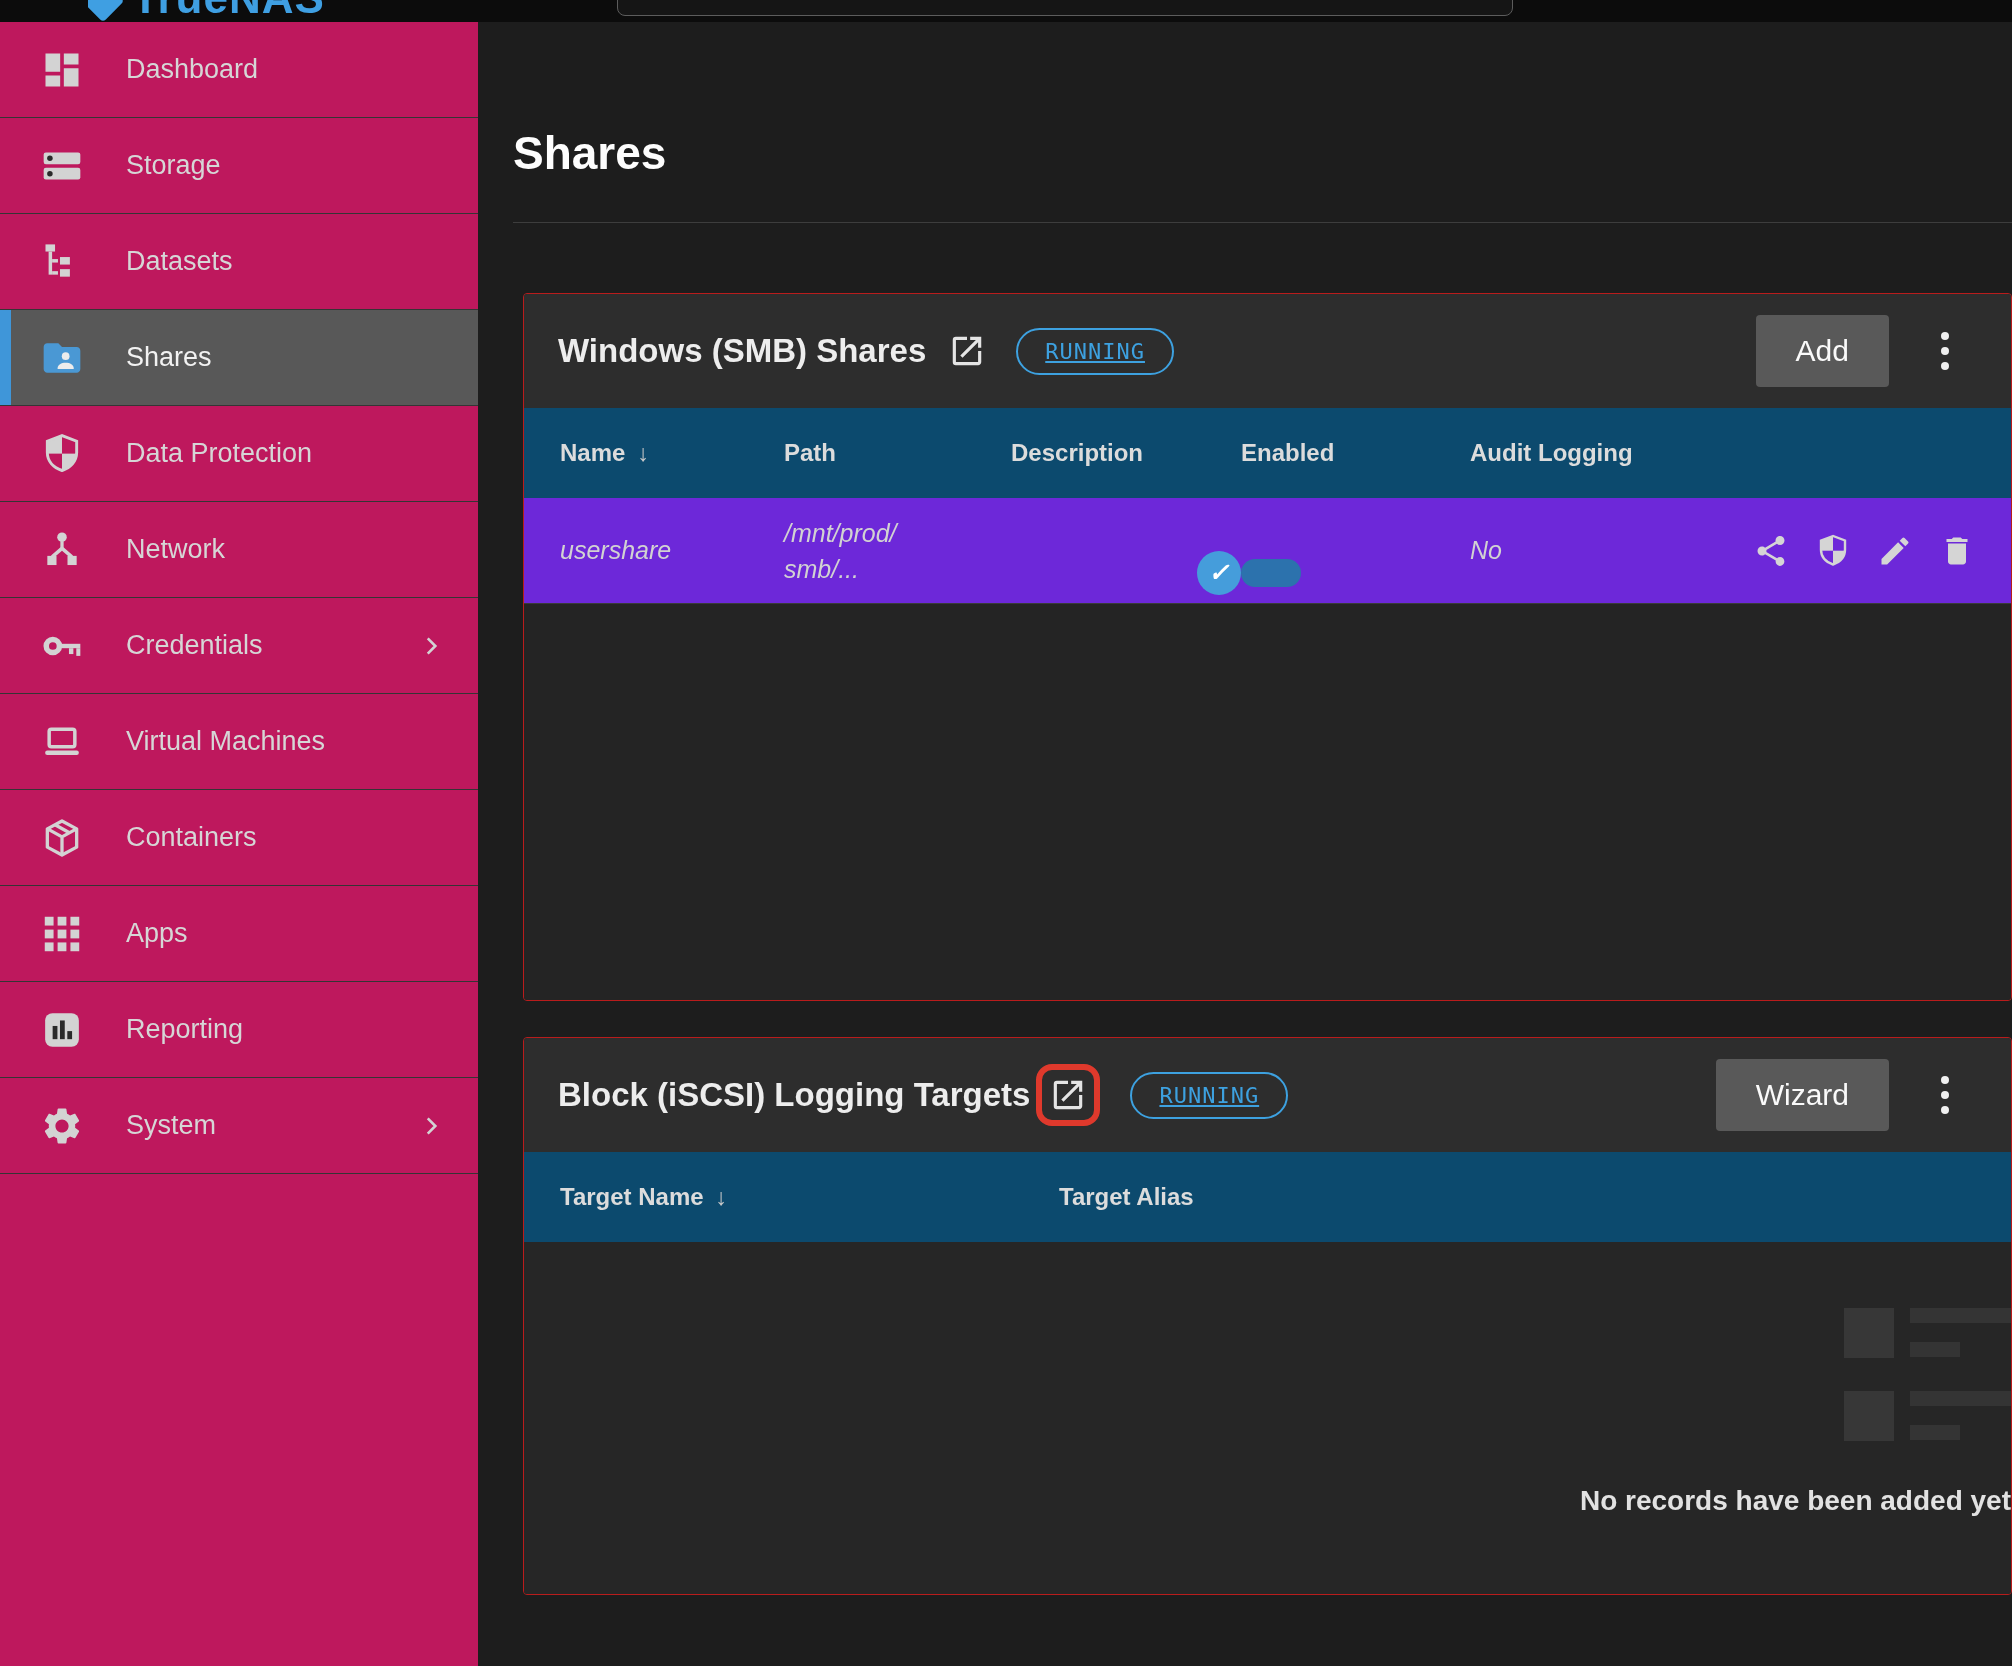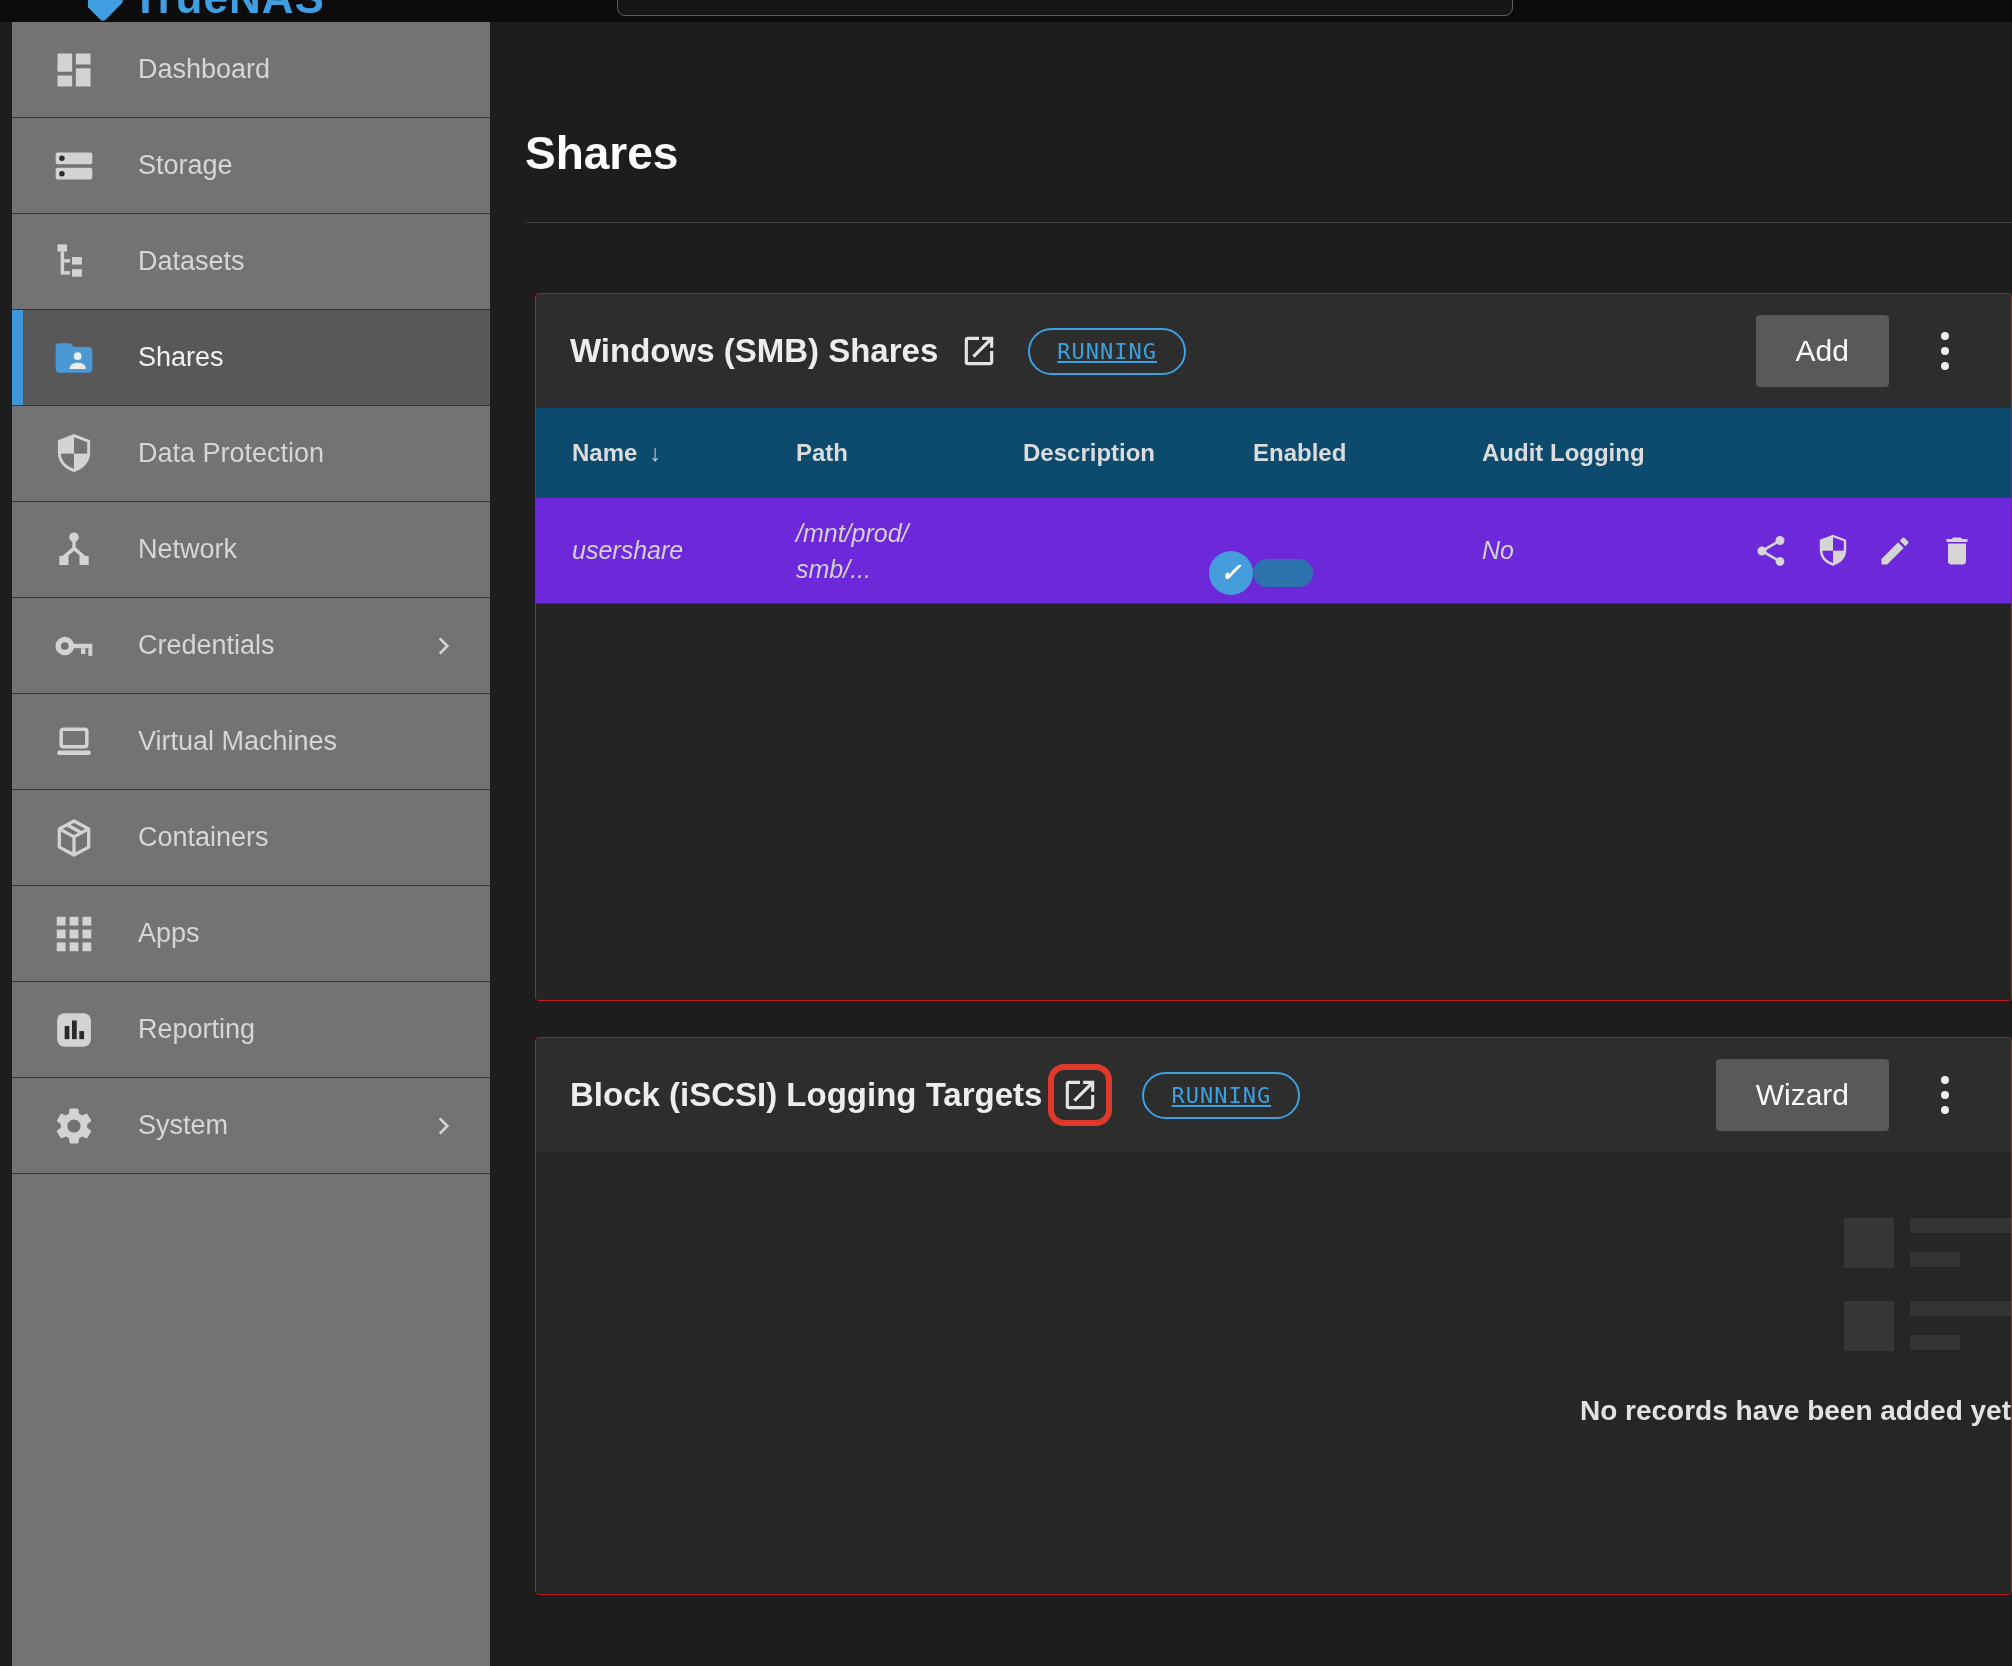--- a/index.html
+++ b/index.html
@@ -11,21 +11,21 @@
   .logo-clip { position:absolute; left:88px; top:0; height:22px; overflow:hidden; display:flex; align-items:flex-start; gap:14px; }
   .logo-mark { display:block; width:30px; height:30px; background:#3f9fe2; transform:translateY(-14px) rotate(45deg); border-radius:4px; }
   .logo-text { display:block; font-size:44px; font-weight:700; color:#3f9fe2; letter-spacing:1px; transform:translateY(-27px); }
   .topbar-search { position:absolute; left:617px; top:-28px; width:896px; height:44px;
     border:1px solid #5c5c5c; border-radius:8px; background:#151515; }
 
   
   .shell { display:flex; width:2012px; height:1644px; }
 
   
-  .sidebar { width:478px; background:#737373; flex:none;margin-left:12px; }
+  .sidebar { width:478px; background:#be185d; flex:none; }
   .side-item { position:relative; height:96px; display:flex; align-items:center;
     padding-left:40px; border-bottom:1px solid #353535; color:#d6d6d6; font-size:27px; cursor:pointer; }
   .side-item.selected { background:#585858; color:#f2f2f2; }
   .active-bar { position:absolute; left:0; top:0; bottom:0; width:11px; background:#3f96d9; }
   .side-icon { width:44px; height:44px; margin-right:42px; flex:none; display:flex; align-items:center; justify-content:center; }
   .side-icon svg { width:44px; height:44px; }
   .chev { position:absolute; right:34px; top:50%; transform:translateY(-50%); width:26px; height:26px; }
 
   
   .main { position:relative; flex:1; background:#1d1d1d; }
@@ -348,20 +348,26 @@
         <span class="badge">RUNNING</span>
         <span class="hspacer"></span>
         <button class="btn">Wizard</button>
         <span class="kebab">
             <i></i>
             <i></i>
             <i></i>
           </span>
       </div>
 
+      <div class="t-head t-head2">
+        <span>
+          <span>Target Name</span><span class="sort-arrow">↓</span>
+        </span>
+        <span>Target Alias</span>
+      </div>
 
       <div class="empty-body">
         <div class="ph-wrap">
           <div class="ph-group">
             <div class="ph-square"></div>
             <div class="ph-lines">
                 <div class="ph-line-long"></div>
                 <div class="ph-line-short"></div>
               </div>
           </div>

